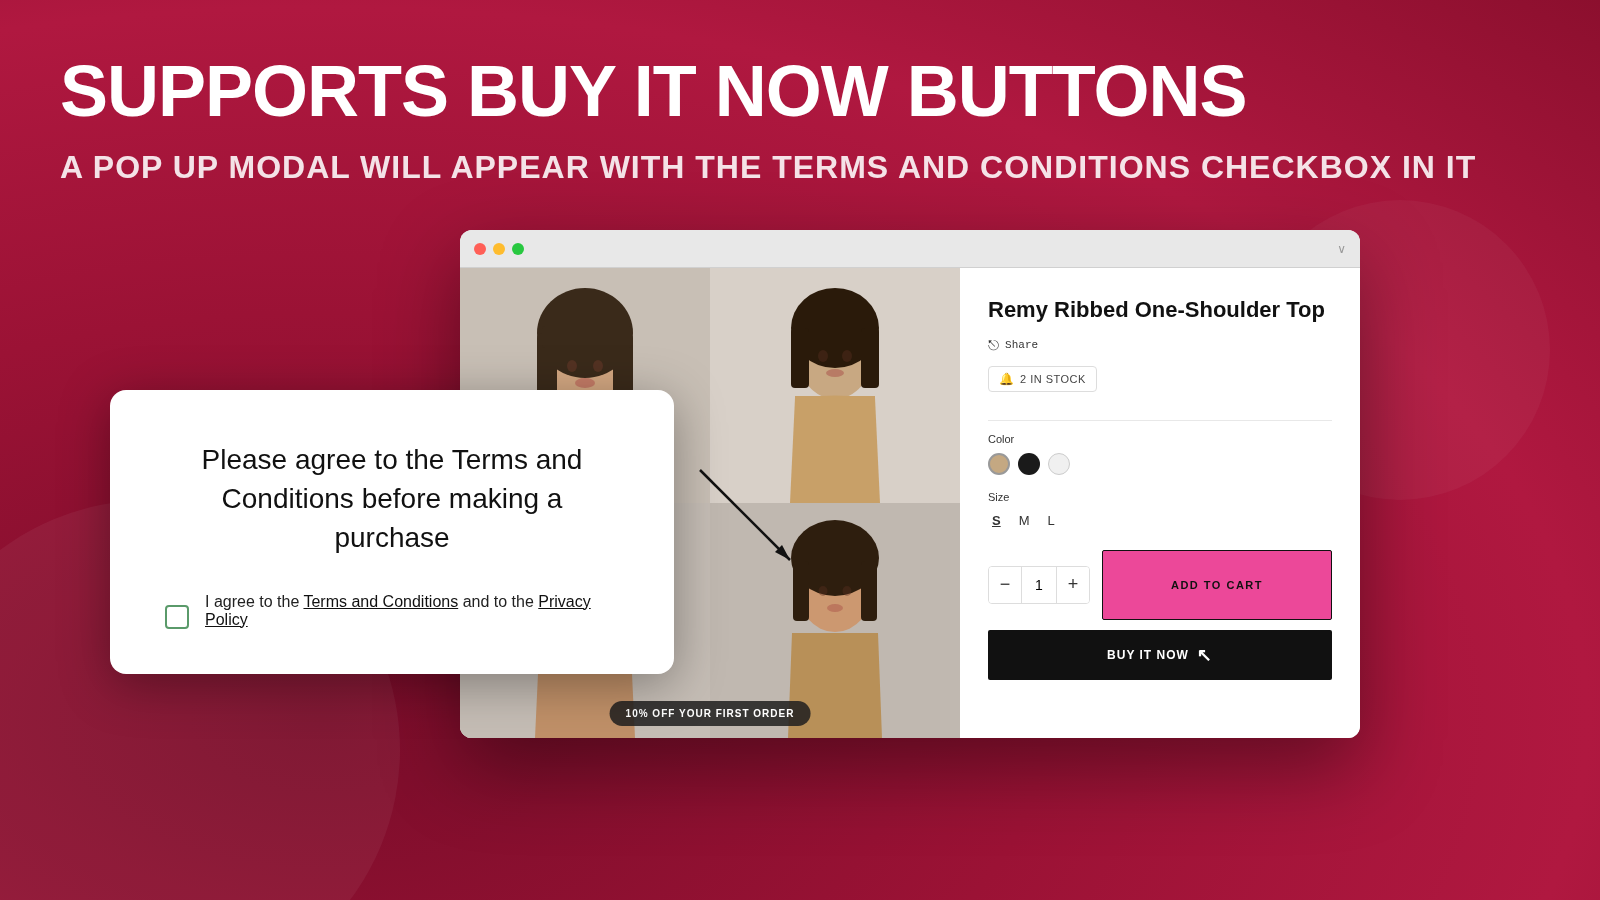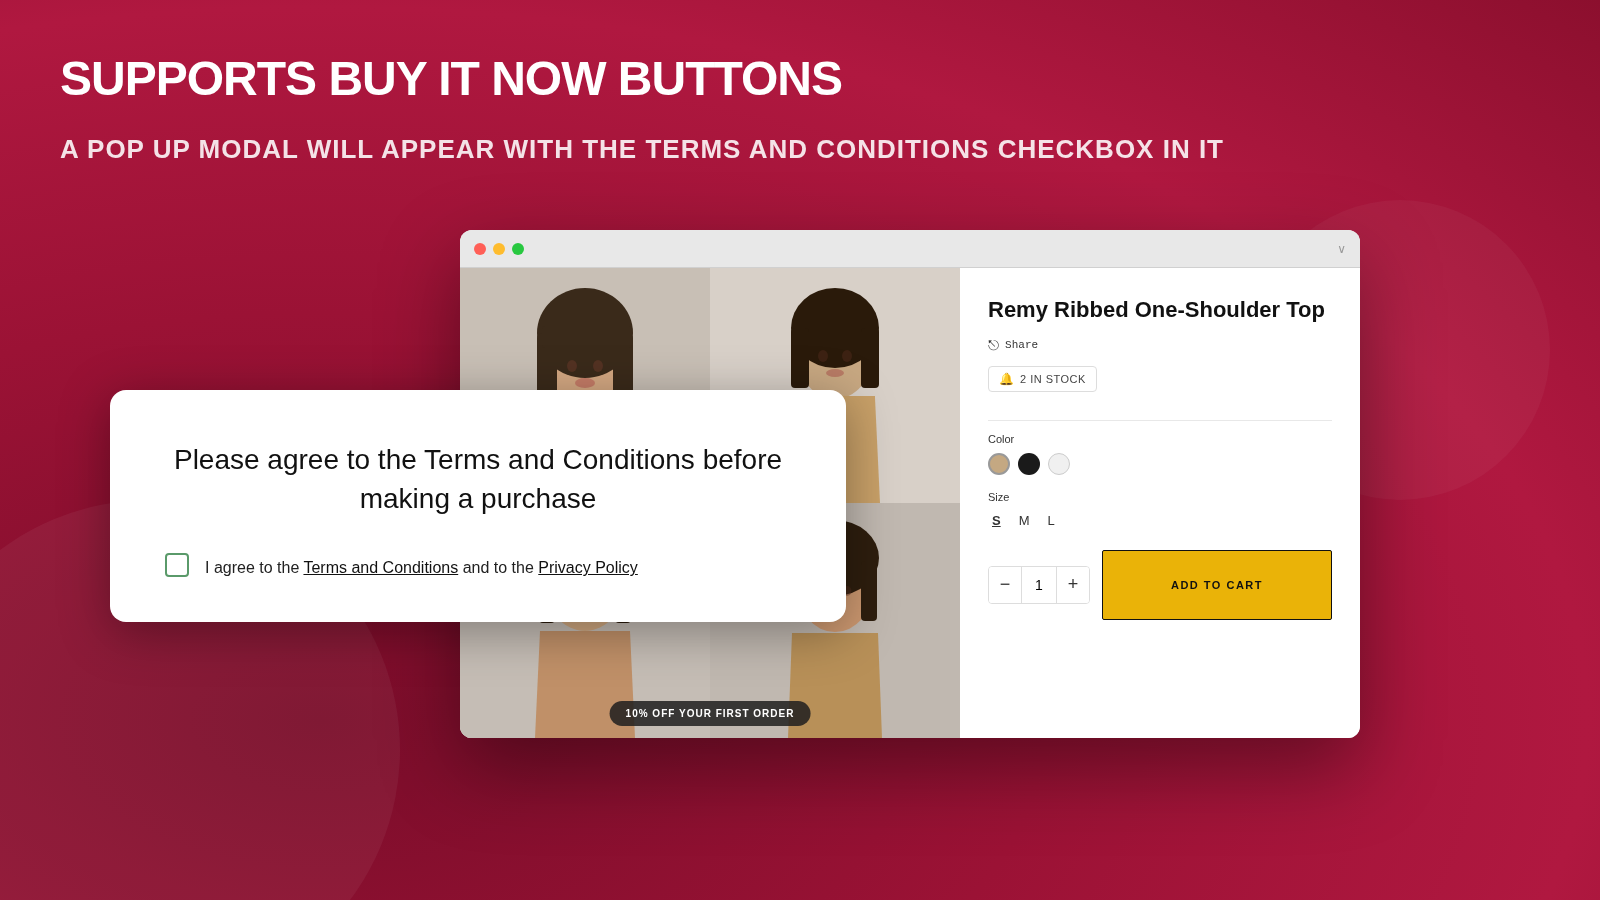--- a/index.html
+++ b/index.html
@@ -34,30 +34,30 @@
     }
 
     
     .content {
       position: relative;
       z-index: 1;
       padding: 55px 60px 0 60px;
     }
 
     .headline {
-      font-size: 48px;
+      font-size: 72px;
       font-weight: 900;
       color: #fff;
       letter-spacing: -1px;
       line-height: 1;
-      margin-bottom: 31px;
+      margin-bottom: 22px;
     }
 
     .subheadline {
-      font-size: 26px;
+      font-size: 32px;
       font-weight: 700;
       color: rgba(255,255,255,0.88);
       letter-spacing: 1px;
       margin-bottom: 40px;
     }
 
     
     .browser-wrapper {
       position: absolute;
       top: 230px;
@@ -264,21 +264,21 @@
       text-align: center;
       font-size: 14px;
       border-left: 1px solid #ddd;
       border-right: 1px solid #ddd;
       line-height: 36px;
     }
 
     .add-to-cart-btn {
       flex: 1;
       border: 1px solid #111;
-      background: #eab308;
+      background: #ec4899;
       color: #111;
       font-size: 11px;
       font-weight: 700;
       letter-spacing: 1.5px;
       cursor: pointer;
       padding: 28px;
       border-radius: 2px;
     }
 
     .buy-now-btn {
@@ -302,21 +302,21 @@
     
     .cursor-icon {
       font-size: 18px;
     }
 
     
     .modal-popup {
       position: absolute;
       top: 390px;
       left: 110px;
-      width: 736px;
+      width: 564px;
       background: #fff;
       border-radius: 16px;
       box-shadow: 0 10px 50px rgba(0,0,0,0.35);
       padding: 50px 55px 45px 55px;
       z-index: 10;
     }
 
     .modal-text {
       font-size: 28px;
       font-weight: 500;
@@ -495,20 +495,24 @@
 
       <div class="quantity-row">
         <div class="qty-control">
           <button class="qty-btn">−</button>
           <div class="qty-val">1</div>
           <button class="qty-btn">+</button>
         </div>
         <button class="add-to-cart-btn">ADD TO CART</button>
       </div>
 
+      <button class="buy-now-btn">
+        <span>BUY IT NOW</span>
+        <span class="cursor-icon">↖</span>
+      </button>
     </div>
   </div>
 </div>
 
 <svg class="arrow-svg" width="120" height="120" viewBox="0 0 120 120">
   <line x1="10" y1="10" x2="100" y2="100" stroke="#111" stroke-width="2.5"></line>
   <polygon points="100,100 85,92 92,85" fill="#111"></polygon>
 </svg>
 
 <div class="modal-popup">

